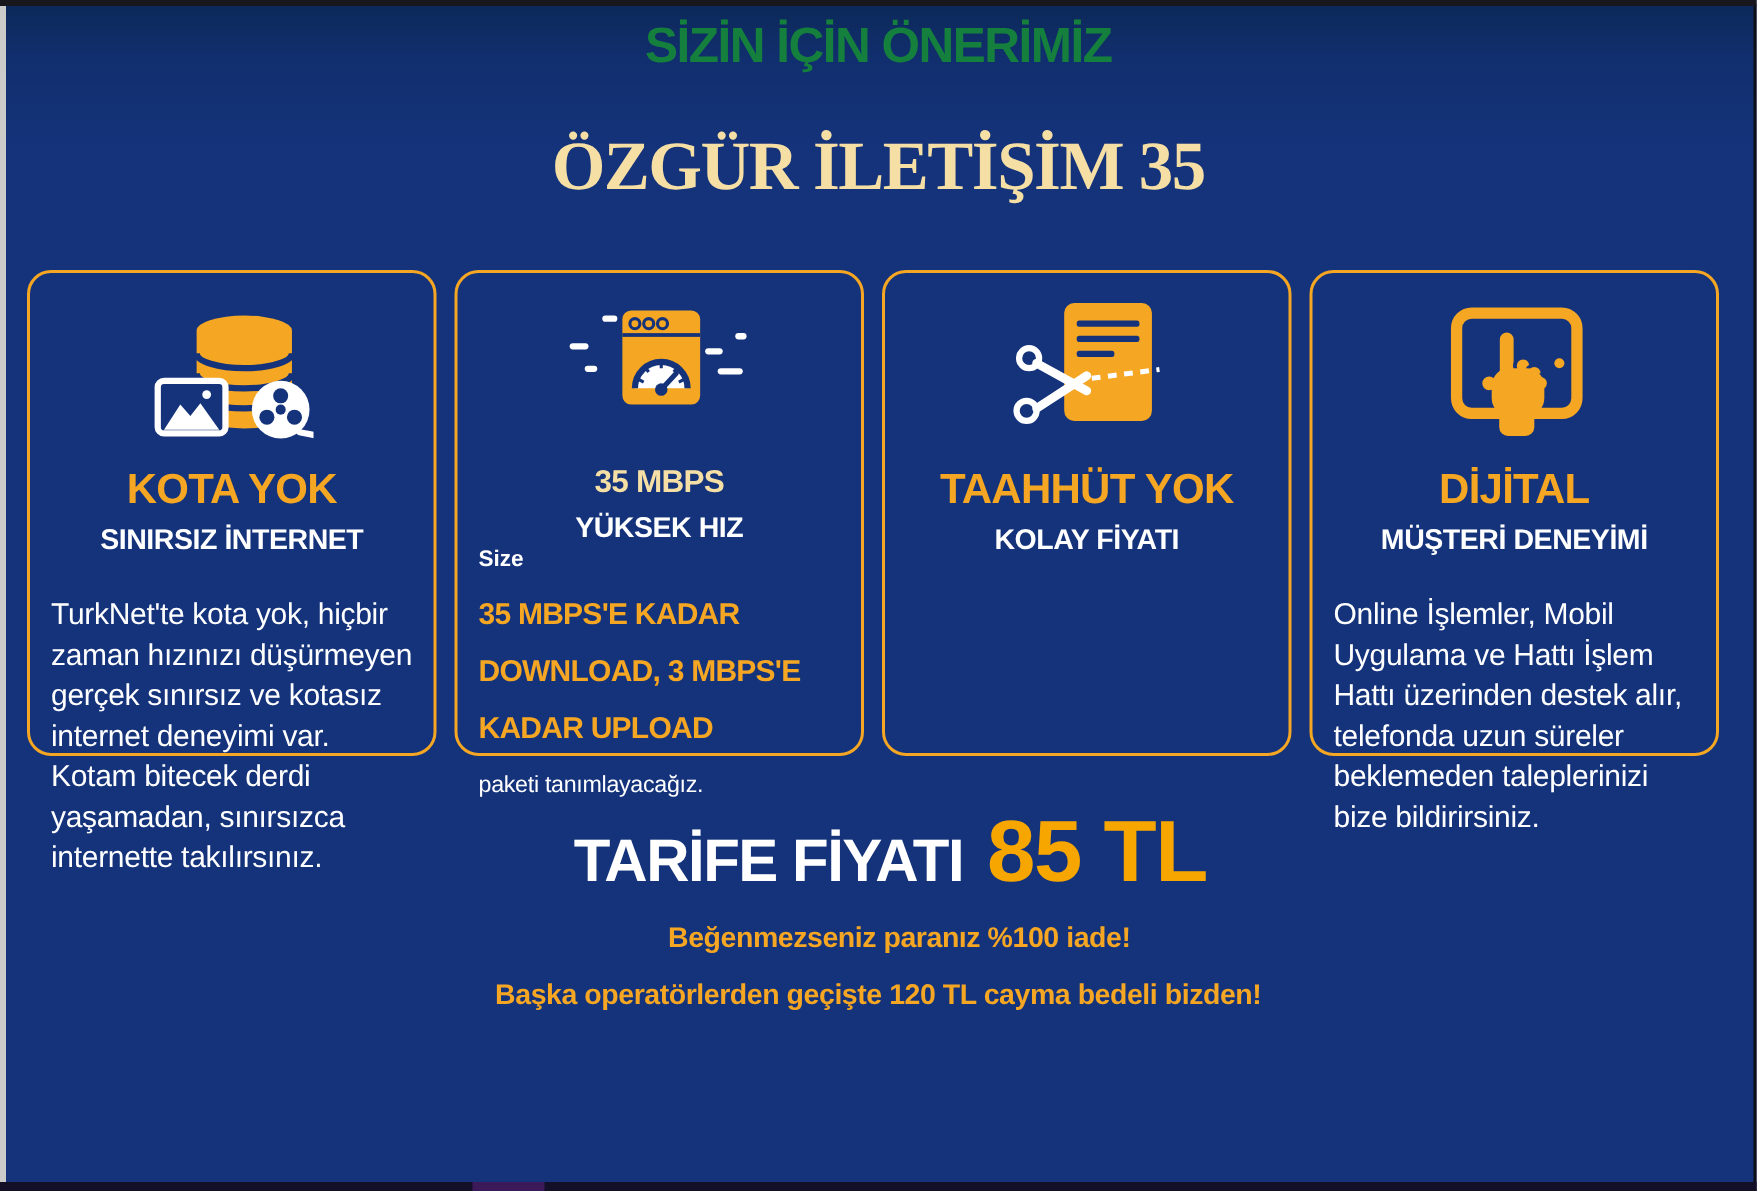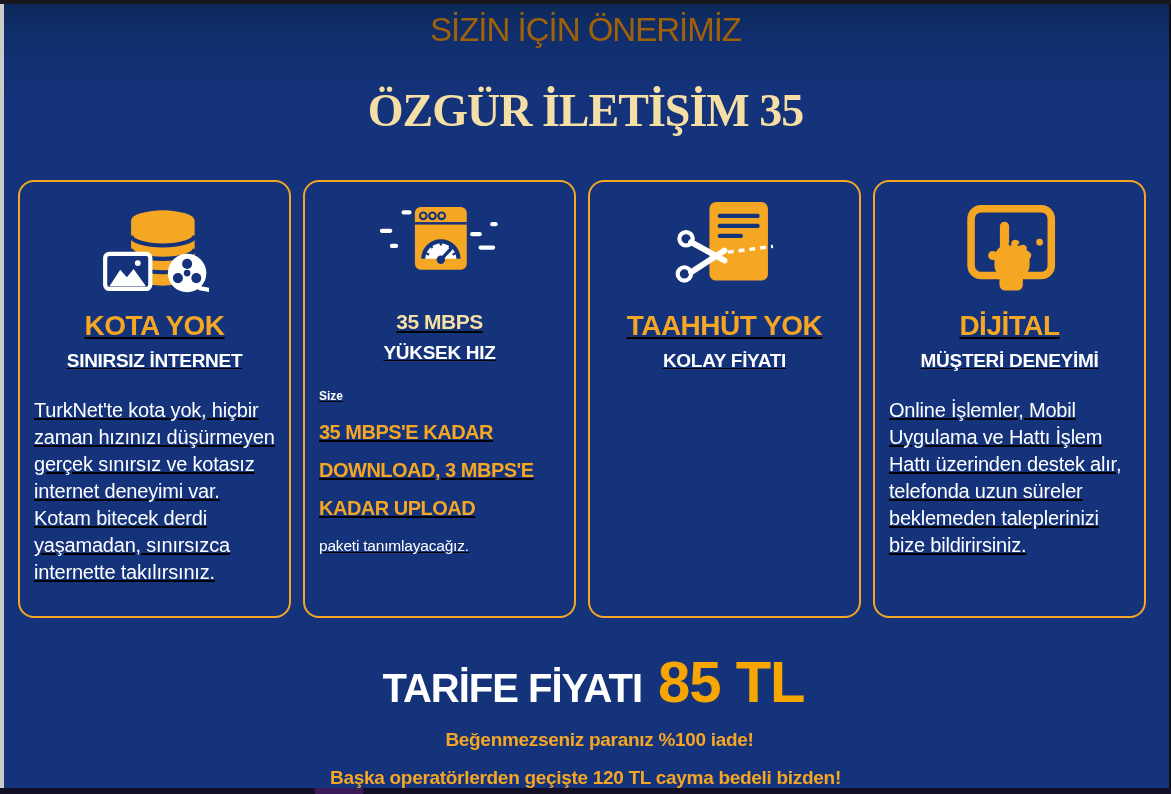--- a/index.html
+++ b/index.html
@@ -10,50 +10,50 @@
   }
   .edge-top{position:absolute;top:0;left:0;right:0;height:4px;background:#17171d;z-index:9;}
   .edge-left{position:absolute;top:3px;left:0;width:4px;bottom:0;background:#cbcbc9;z-index:8;}
   .edge-right{position:absolute;top:3px;right:0;width:2px;bottom:0;background:#0e0e16;z-index:8;}
   .bottom-bar{position:absolute;bottom:0;left:0;right:0;height:6px;background:#120f26;z-index:10;}
   .bottom-bar .purple-seg{position:absolute;left:315px;top:0;width:48px;height:100%;background:#3c1a5a;}
 
   .content{position:relative;padding-top:10px;z-index:2;}
 
   .eyebrow{
-    text-align:center;color:#a16207;font-weight:normal;font-size:33px;
+    text-align:center;color:#15803d;font-weight:bold;font-size:33px;
     line-height:40px;letter-spacing:-1px;
   }
   .main-title{
     text-align:center;color:#f6dfa4;font-weight:bold;font-size:46px;
     line-height:50px;margin-top:36px;letter-spacing:-1px;font-family:Liberation Serif, serif;
   }
 
   .cards{
     display:flex;gap:12px;margin:44px 25px 0 18px;
   }
   .card{
-    flex:1 1 0;box-sizing:border-box;height:438px;
+    flex:1 1 0;box-sizing:border-box;height:324px;
     border:2px solid #f5a623;border-radius:16px;
-    padding:16px 14px 0 14px;background:transparent;text-decoration:underline;
+    padding:16px 14px 0 14px;background:transparent;
   }
   .card-icon{height:96px;display:flex;align-items:center;justify-content:center;margin-top:2px;}
   .card-title{
     margin-top:14px;text-align:center;color:#f5a623;
     font-size:28px;font-weight:bold;letter-spacing:-0.5px;white-space:nowrap;
   }
   .card-title.cream{color:#f6dfa4;font-size:21px;}
   .card-subtitle{
     margin-top:8px;text-align:center;color:#ffffff;
     font-size:19px;font-weight:bold;letter-spacing:-0.3px;white-space:nowrap;
   }
   .card-body{
     margin-top:25px;color:#ffffff;font-size:20px;line-height:27px;letter-spacing:-0.2px;
   }
-  .size-label{margin-top:25px;color:#ffffff;font-size:12px;font-weight:bold;}
+  .size-label{color:#ffffff;font-size:15px;font-weight:bold;}
   .speed-highlight{
     margin-top:10px;color:#f5a623;font-size:20px;font-weight:bold;
     line-height:38px;letter-spacing:-0.5px;
   }
   .speed-outro{margin-top:10px;color:#ffffff;font-size:15.5px;letter-spacing:-0.2px;}
 
   .price-row{
     margin-top:30px;display:flex;justify-content:center;align-items:baseline;gap:16px;
   }
   .price-label{color:#ffffff;font-size:40px;font-weight:bold;letter-spacing:-1px;margin-left:16px;}

